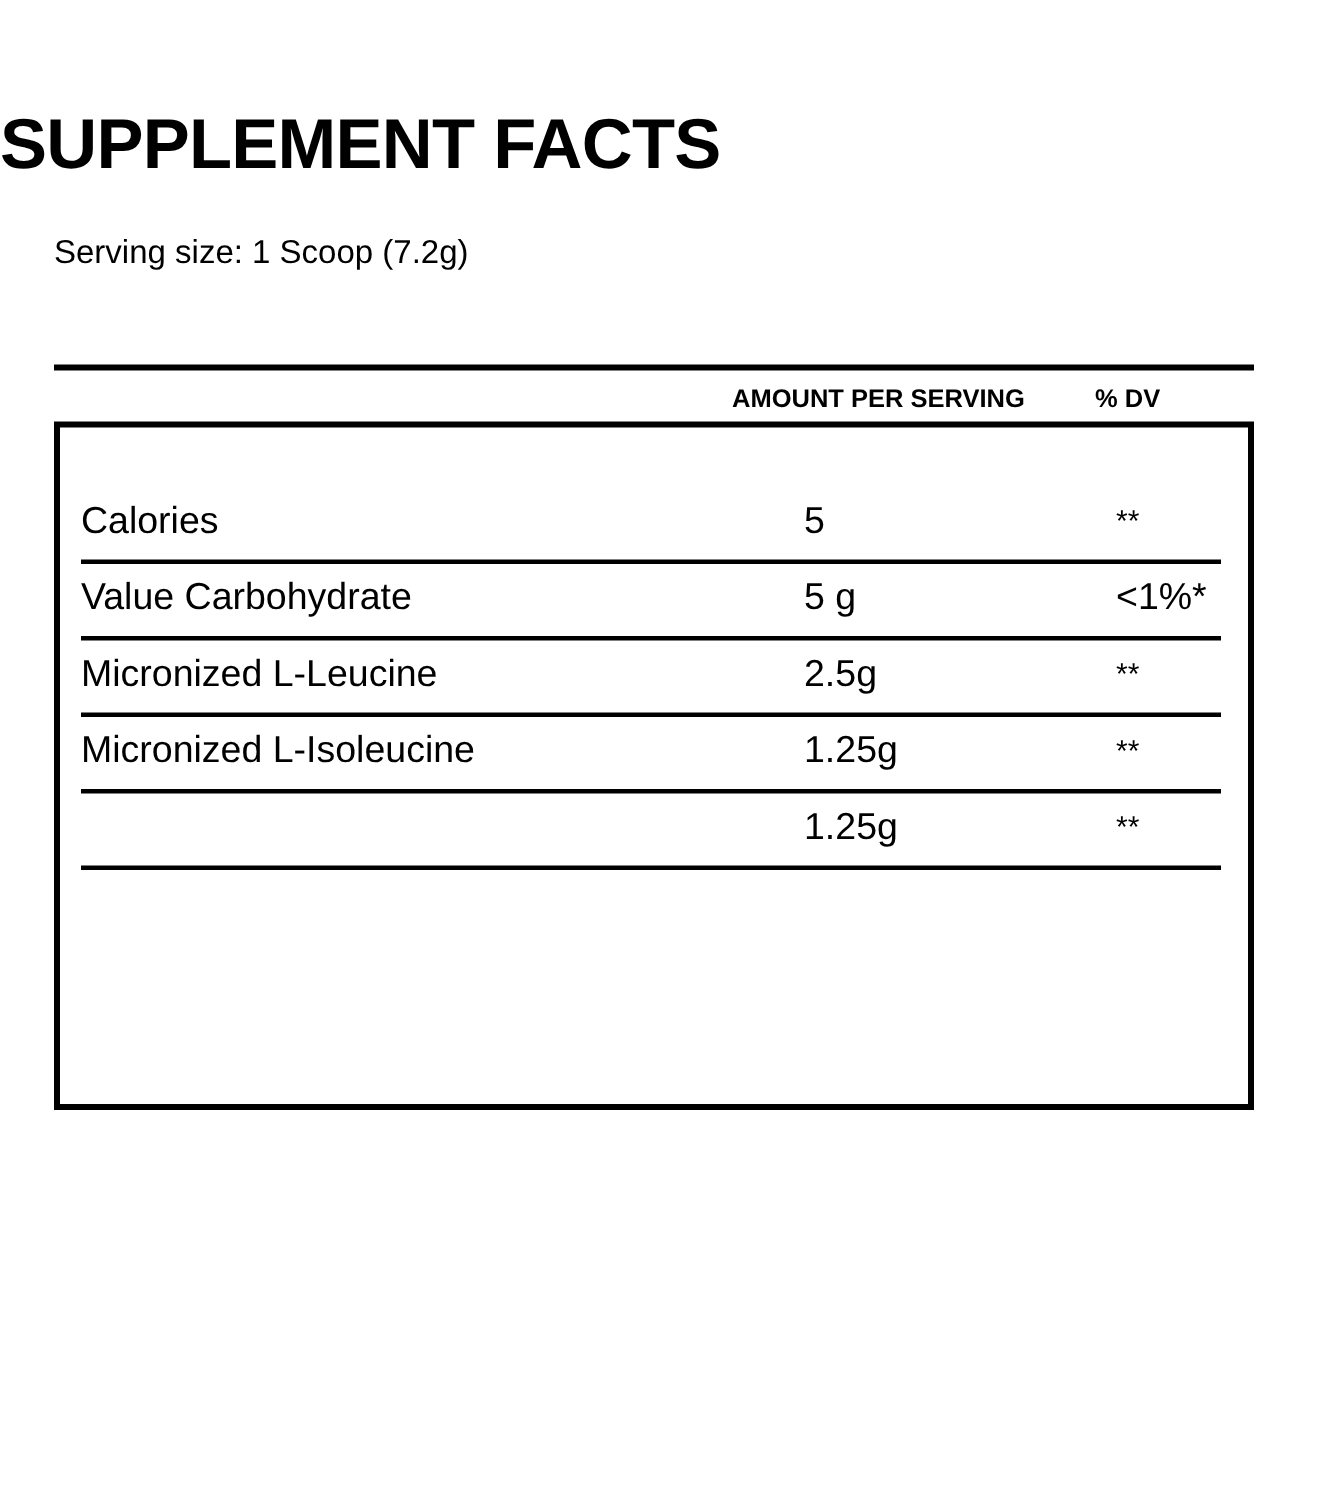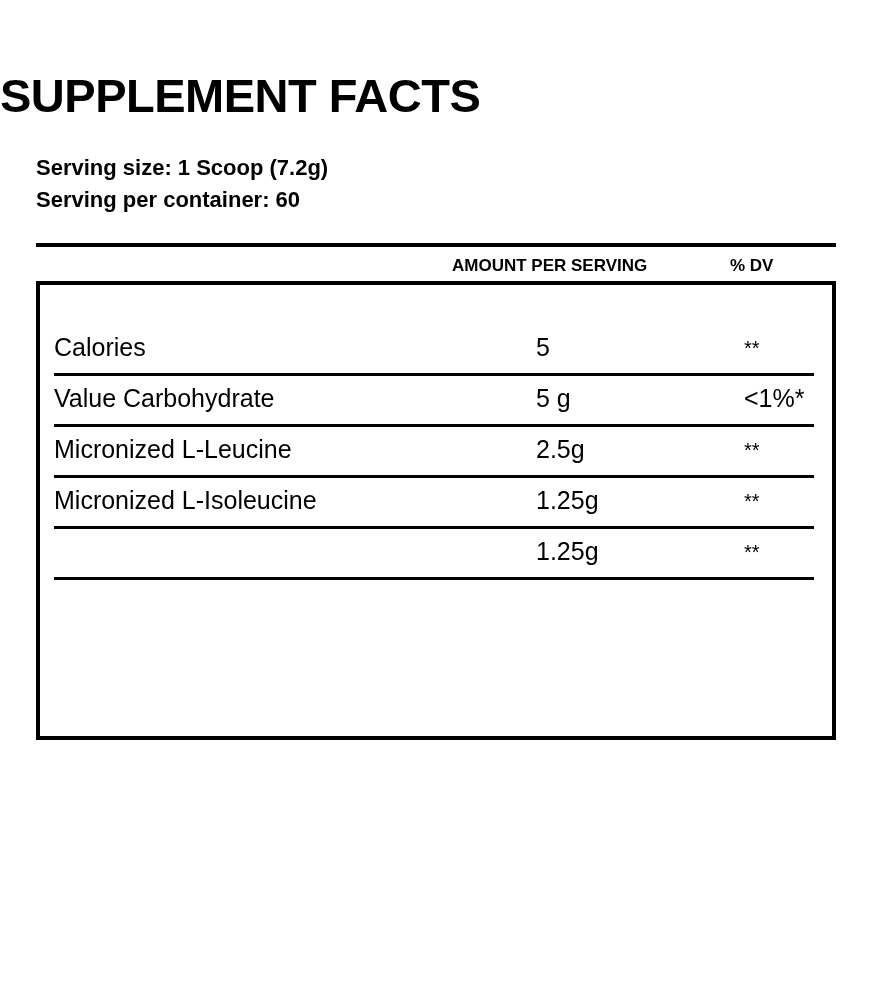--- a/index.html
+++ b/index.html
@@ -31,21 +31,21 @@
     font-weight: bold;
     letter-spacing: -0.5px;
     line-height: 1;
   }
 
   .serving-block {
     position: absolute;
     left: 36px;
     top: 152px;
     font-size: 22px;
-    font-weight: bold;
+    font-weight: normal;
     line-height: 1.45;
   }
 
   .rule-top {
     position: absolute;
     left: 36px;
     top: 243px;
     width: 800px;
     height: 4px;
     background: #000;
@@ -55,21 +55,21 @@
     position: absolute;
     left: 36px;
     top: 256px;
     width: 800px;
     height: 22px;
     font-size: 17px;
     font-weight: bold;
   }
   .col-headers .amount {
     position: absolute;
-    left: 416px;
+    left: 452px;
     top: 0;
     white-space: nowrap;
   }
   .col-headers .dv {
     position: absolute;
     left: 694px;
     top: 0;
     white-space: nowrap;
   }
 
@@ -132,21 +132,20 @@
 </style>
 </head>
 <body>
 
 <div class="panel">
 
   <div class="title">SUPPLEMENT FACTS</div>
 
   <div class="serving-block">
     <div>Serving size: 1 Scoop (7.2g)</div>
-    <div>Serving per container: 60</div>
   </div>
 
   <div class="rule-top"></div>
 
   <div class="col-headers">
     <span class="amount">AMOUNT PER SERVING</span>
     <span class="dv">% DV</span>
   </div>
 
   <div class="table-box">

